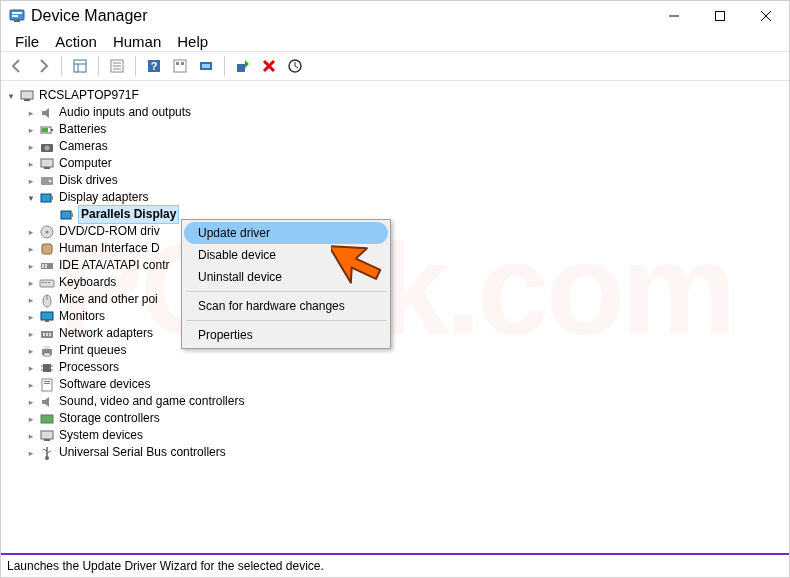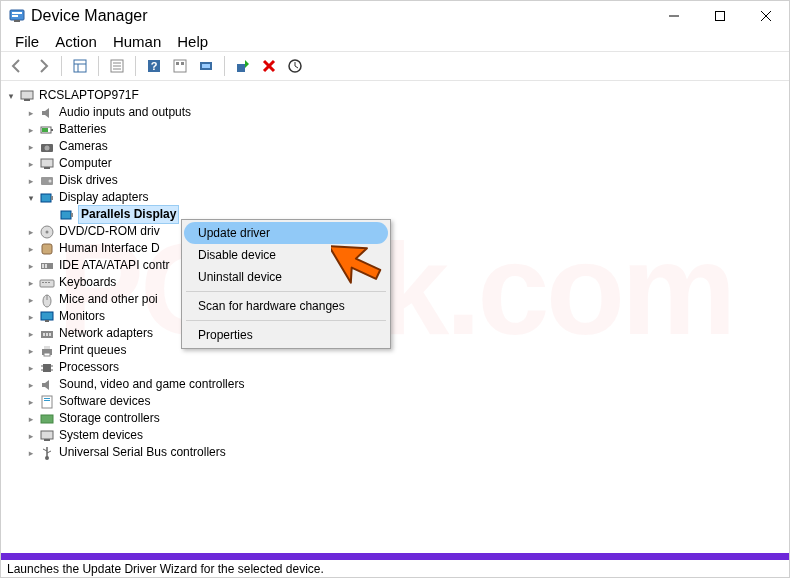--- a/index.html
+++ b/index.html
@@ -133,21 +133,21 @@
   left: 330px;
   top: 230px;
   z-index: 20;
   pointer-events: none;
 }
 
 .statusbar {
   position: absolute;
   bottom: 0; left: 0; right: 0;
   height: 24px;
-  border-top: 7px solid #6d28d9;
+  border-top: 2px solid #6d28d9;
   display: flex; align-items: center;
   padding: 0 6px;
   font-size: 12px;
   background: #fff;
   z-index: 2;
 }
 </style>
 </head>
 <body>
 
@@ -438,35 +438,35 @@
           <line x1="12" y1="6" x2="14" y2="6" stroke="#666"></line>
           <line x1="12" y1="10" x2="14" y2="10" stroke="#666"></line>
         </svg>
       </span>
       <span class="nlabel">Processors</span>
     </div>
   <div class="node indent-1">
       <span class="twisty closed"></span>
       <span class="nicon">
         <svg width="16" height="16">
-          <path d="M3 6 L6 6 L10 3 L10 13 L6 10 L3 10 Z" fill="#888"></path>
-        </svg>
-      </span>
-      <span class="nlabel">Sound, video and game controllers</span>
-    </div>
-  <div class="node indent-1">
-      <span class="twisty closed"></span>
-      <span class="nicon">
-        <svg width="16" height="16">
           <rect x="3" y="2" width="10" height="12" fill="#fff" stroke="#888"></rect>
           <rect x="5" y="4" width="6" height="1" fill="#39c"></rect>
           <rect x="5" y="6" width="6" height="1" fill="#39c"></rect>
         </svg>
       </span>
       <span class="nlabel">Software devices</span>
+    </div>
+  <div class="node indent-1">
+      <span class="twisty closed"></span>
+      <span class="nicon">
+        <svg width="16" height="16">
+          <path d="M3 6 L6 6 L10 3 L10 13 L6 10 L3 10 Z" fill="#888"></path>
+        </svg>
+      </span>
+      <span class="nlabel">Sound, video and game controllers</span>
     </div>
   <div class="node indent-1">
       <span class="twisty closed"></span>
       <span class="nicon">
         <svg width="16" height="16">
           <rect x="2" y="4" width="12" height="8" fill="#6a6" stroke="#484"></rect>
         </svg>
       </span>
       <span class="nlabel">Storage controllers</span>
     </div>

